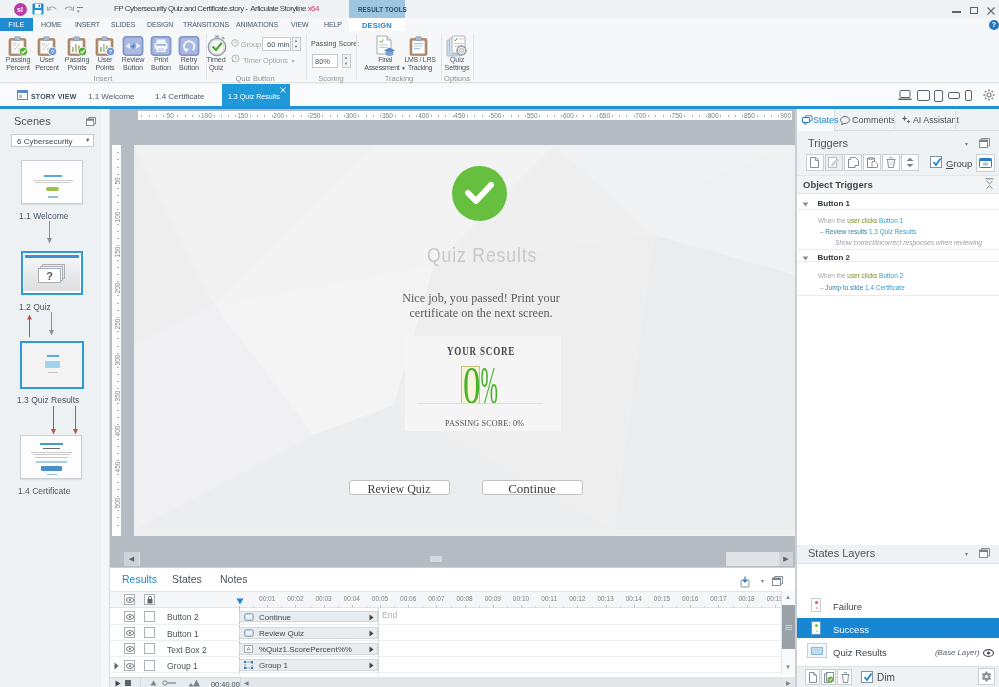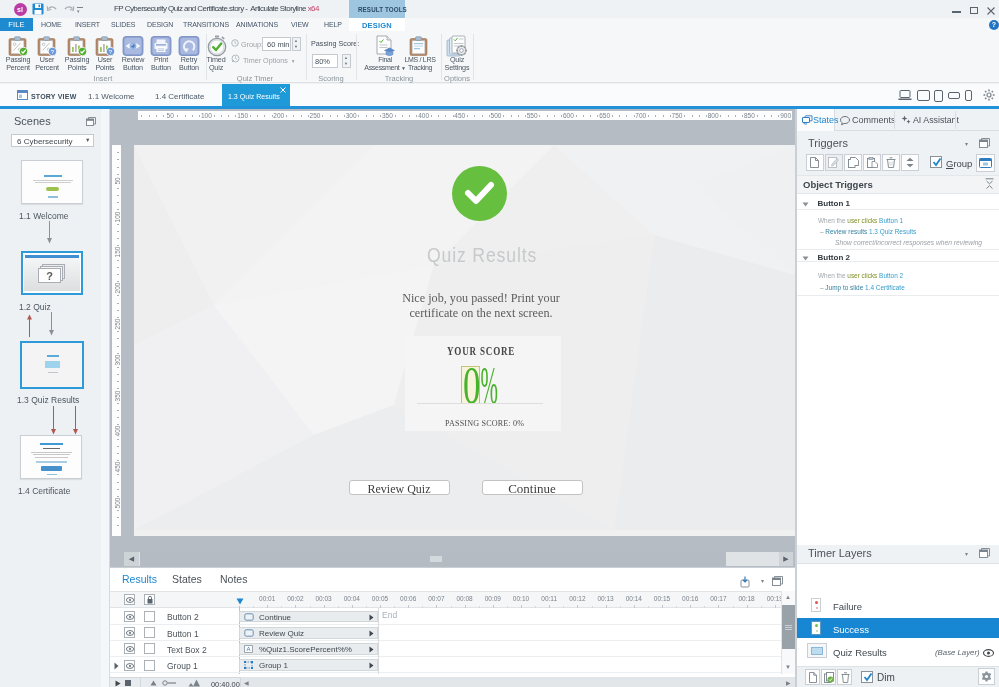--- a/index.html
+++ b/index.html
@@ -144,21 +144,21 @@
     <div class="abs" style="left:262px;top:6px;width:29px;height:14px;background:#fff;border:1px solid #c4cad0;"></div>
     <div class="txt" style="left:267px;top:9px;font-size:7.5px;color:#45505a;">60 min</div>
     <div class="abs" style="left:292px;top:6px;width:9px;height:14px;background:#f0f2f4;border:1px solid #c4cad0;"></div>
     <div class="txt" style="left:294px;top:7px;font-size:4px;color:#6a747e;line-height:1.6;">▲<br>▼</div>
     <svg style="left:231px;top:23px;" width="9" height="9" viewBox="0 0 9 9">
       <circle cx="4.5" cy="4.5" r="3.5" fill="none" stroke="#aab2b9" stroke-width="0.9"></circle>
       <path d="M4.5 2.4 L4.5 4.5 L6 5.4" stroke="#aab2b9" stroke-width="0.8" fill="none"></path>
       <path d="M1 8 L3 6" stroke="#aab2b9" stroke-width="0.9"></path>
     </svg>
     <div class="txt" style="left:243px;top:25px;font-size:7.2px;color:#9aa3ab;">Timer Options &nbsp;<span style="font-size:5.5px;">▾</span></div>
-    <div class="txt" style="left:255px;top:43px;font-size:7.5px;color:#8b949b;transform:translateX(-50%);">Quiz Timer</div>
+    <div class="txt" style="left:255px;top:43px;font-size:7.5px;color:#8b949b;transform:translateX(-50%);">Quiz Button</div>
     <div class="abs" style="left:306px;top:3px;width:1px;height:46px;background:#e2e5e8;"></div>
     <div class="txt" style="left:311px;top:8px;font-size:7.2px;color:#45505a;">Passing Score:</div>
     <div class="abs" style="left:312px;top:23px;width:26px;height:14px;background:#fff;border:1px solid #c4cad0;"></div>
     <div class="txt" style="left:315px;top:26px;font-size:7.5px;color:#45505a;">80%</div>
     <div class="abs" style="left:342px;top:23px;width:9px;height:14px;background:#f0f2f4;border:1px solid #c4cad0;"></div>
     <div class="txt" style="left:344px;top:24px;font-size:4px;color:#6a747e;line-height:1.6;">▲<br>▼</div>
     <div class="txt" style="left:331px;top:43px;font-size:7.5px;color:#8b949b;transform:translateX(-50%);">Scoring</div>
     <div class="abs" style="left:356px;top:3px;width:1px;height:46px;background:#e2e5e8;"></div>
     <svg style="left:373px;top:4px;" width="24" height="23" viewBox="0 0 24 23">
 <path d="M4 1 L14 1 L18 5 L18 19 L4 19 Z" fill="#fdfdfd" stroke="#9aa1a8" stroke-width="0.9"></path>
@@ -785,21 +785,21 @@
     <div class="abs" style="left:0;top:140px;width:202px;height:1px;background:#e8ecee;"></div>
     <svg style="left:5px;top:147px;" width="7" height="5" viewBox="0 0 7 5">
       <path d="M0.5 0.5 L6.5 0.5 L3.5 4.5 Z" fill="#8a9298"></path>
     </svg>
     <div class="txt" style="left:20.5px;top:144px;font-size:8px;font-weight:bold;color:#32383e;">Button 2</div>
     <div class="abs" style="left:0;top:152px;width:202px;height:1px;background:#e8ecee;"></div>
     <div class="txt" style="left:20.5px;top:161.5px;font-size:7.4px;transform:scaleX(0.87);transform-origin:0 0;color:#a0a6ab;">When the <span style="color:#7f8e22;">user clicks</span> <span style="color:#359ccb;">Button 2</span></div>
     <div class="txt" style="left:22.5px;top:173.5px;font-size:7.4px;transform:scaleX(0.87);transform-origin:0 0;color:#8a9298;">– <span style="color:#337e9e;">Jump to slide</span> <span style="color:#359ccb;">1.4 Certificate</span></div>
     <div class="abs" style="left:0;top:186px;width:202px;height:1px;background:#e8ecee;"></div>
     <div class="abs" style="left:0;top:436px;width:202px;height:18px;background:#eff2f4;"></div>
-    <div class="txt" style="left:11px;top:438px;font-size:11px;color:#4a525a;">Timer Layers</div>
+    <div class="txt" style="left:11px;top:438px;font-size:11px;color:#4a525a;">States Layers</div>
     <div class="txt" style="left:168px;top:441px;font-size:6px;color:#7a838b;">▾</div>
     <svg style="left:182px;top:439px;" width="11" height="10" viewBox="0 0 11 10">
       <rect x="0.5" y="2" width="8" height="7.5" fill="#fff" stroke="#7a838b" stroke-width="0.9"></rect>
       <path d="M2.5 2 L2.5 0.5 L10.5 0.5 L10.5 8 L9 8" fill="none" stroke="#7a838b" stroke-width="0.9"></path>
       <rect x="0.5" y="2" width="8" height="2" fill="#7a838b"></rect>
     </svg>
     <div class="abs" style="left:0;top:454px;width:202px;height:103px;background:#fff;border-top:1px solid #dde2e5;"></div>
     <div class="abs" style="left:14px;top:489px;width:10px;height:14px;background:#fff;border:1px solid #c9cfd4;"></div>
     <div class="abs" style="left:18px;top:492px;width:3px;height:3px;border-radius:50%;background:#e05252;"></div>
     <div class="abs" style="left:18.5px;top:498px;width:2px;height:2px;background:#e8b8b8;"></div>

